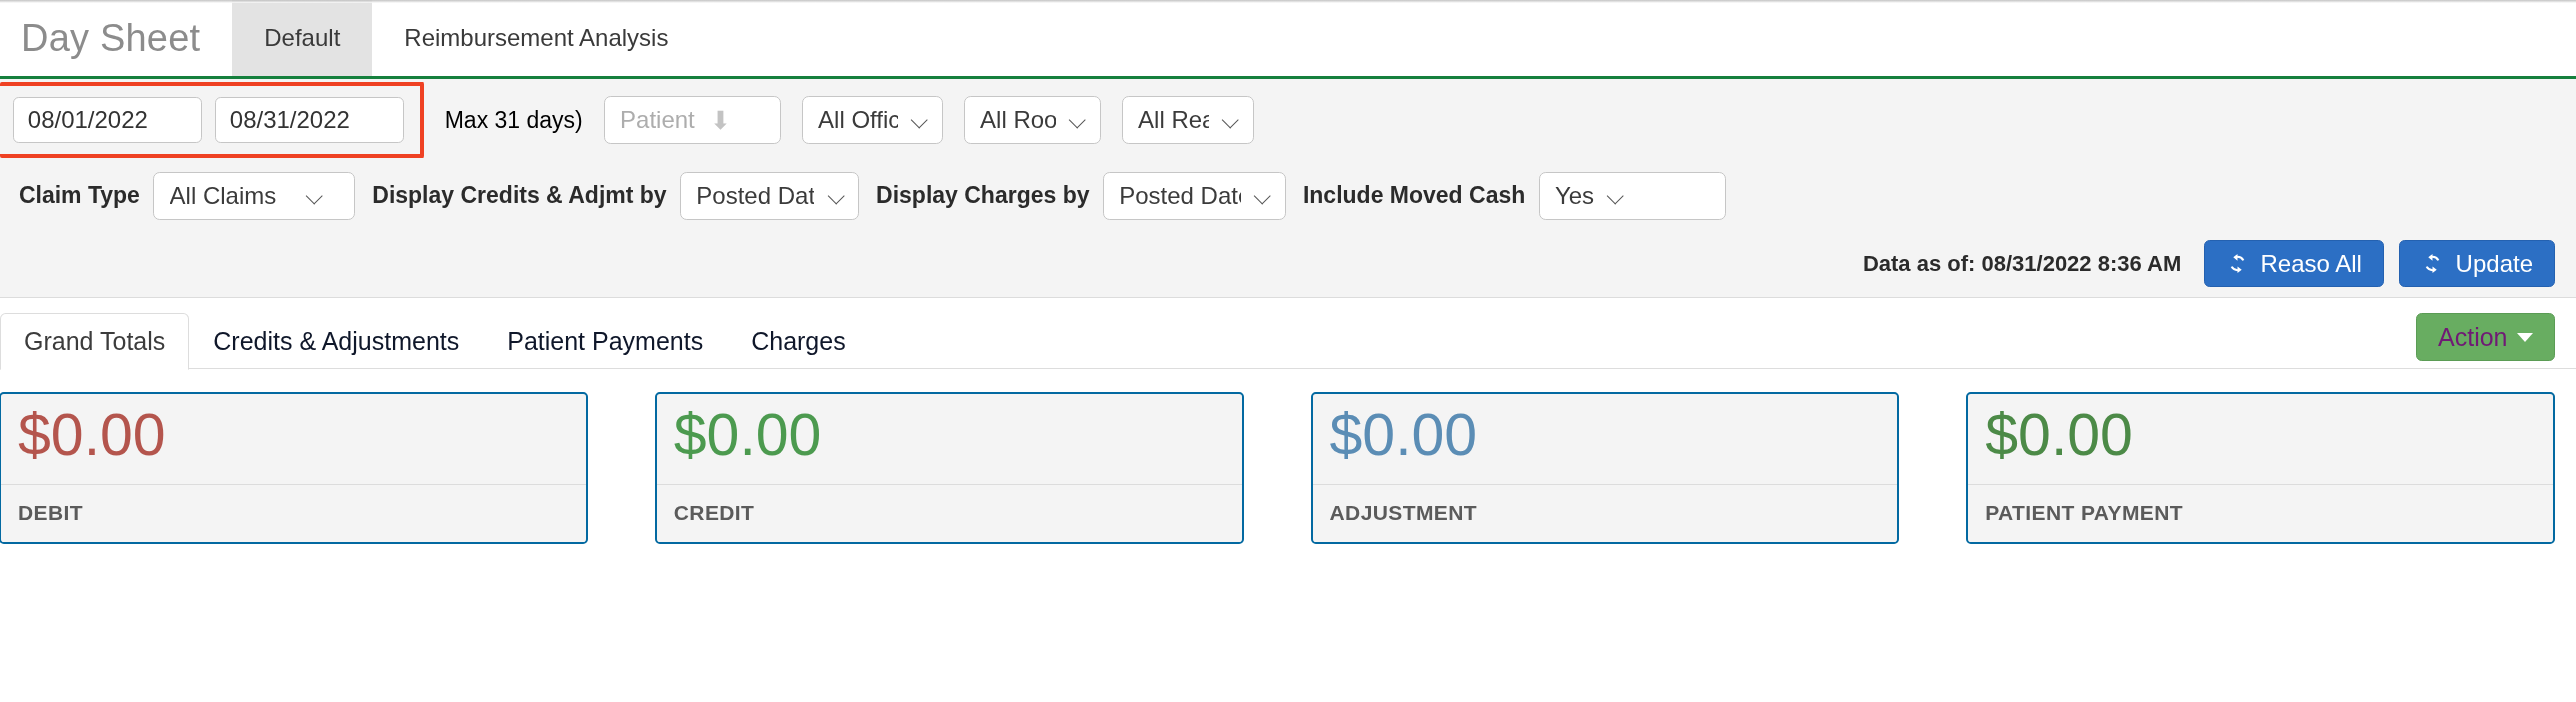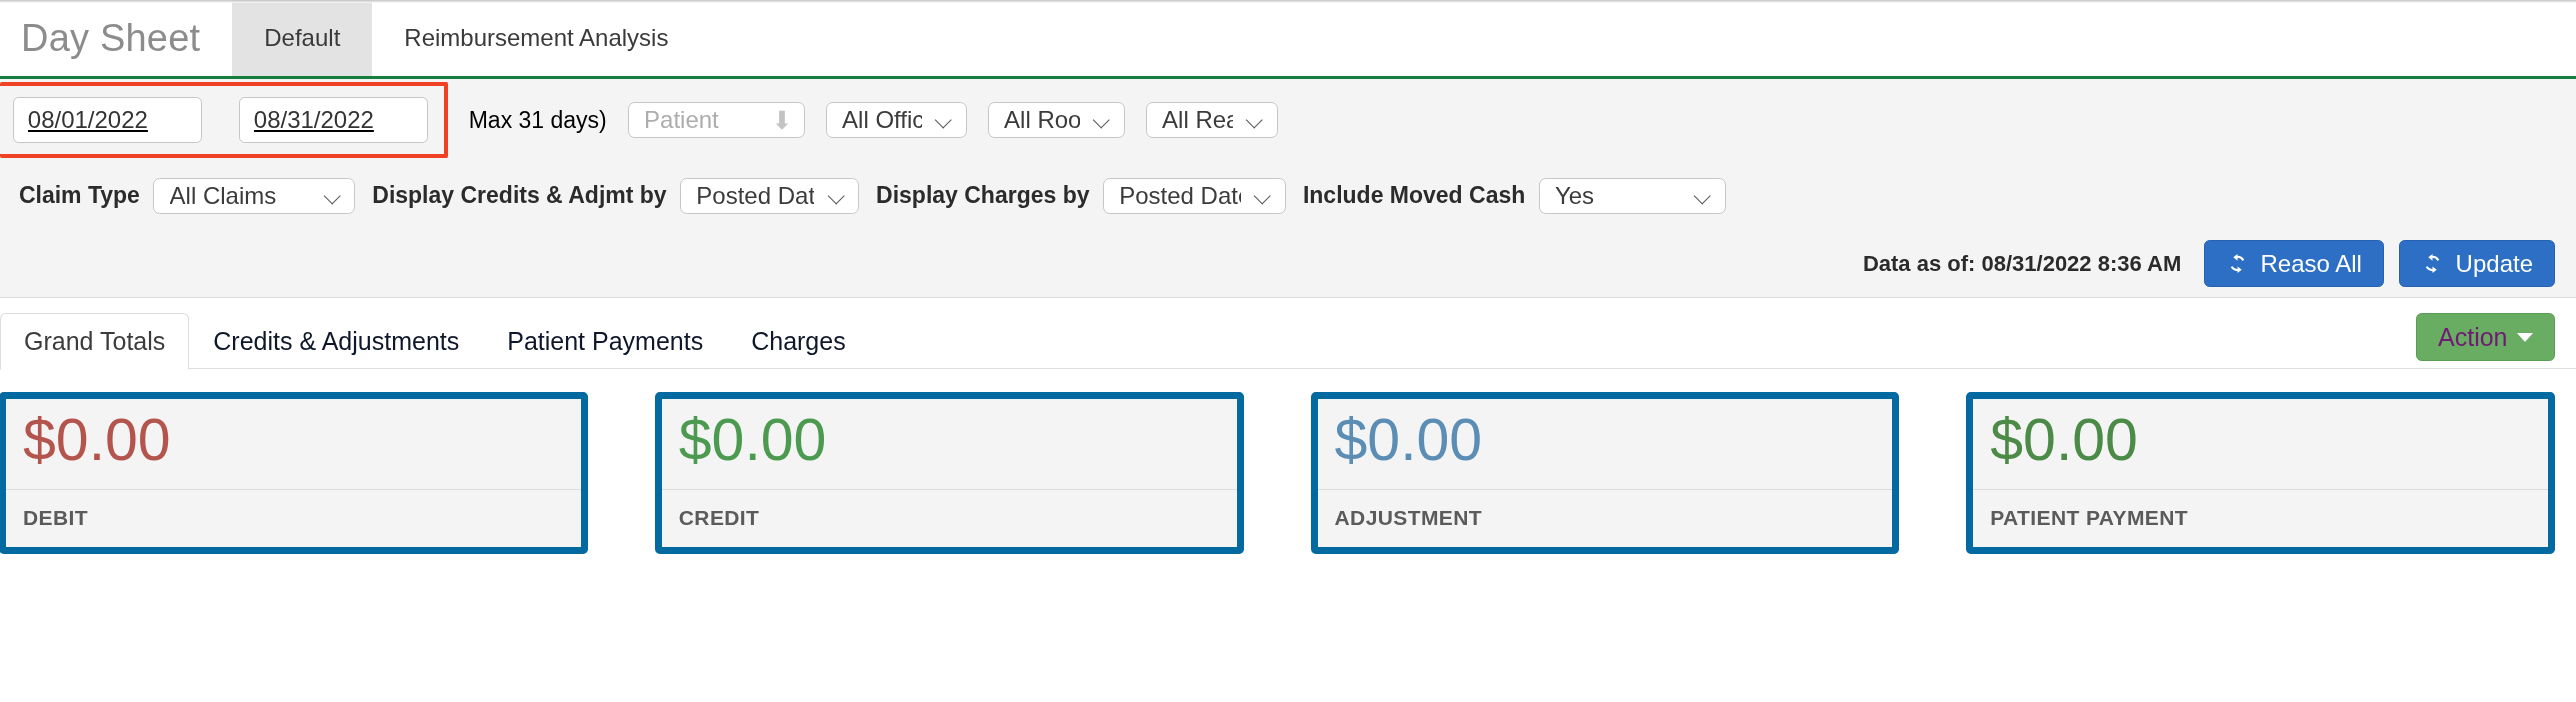--- a/index.html
+++ b/index.html
@@ -66,28 +66,27 @@
   .filter-row-1 {
     display: flex;
     align-items: center;
     height: 82px;
     padding-left: 13.4px;
     gap: 0;
   }
   .date-group {
     display: flex;
     align-items: center;
-    gap: 37px;
+    gap: 13px;
     border: 4.8px solid #ef4123;
     border-left: none;
     border-radius: 1.9px;
     padding: 11.4px 15.3px 11.4px 13.4px;
     margin-left: -13.4px;
     box-sizing: border-box;
-    text-decoration: underline;
   }
   .txt-input {
     box-sizing: border-box;
     height: 46px;
     border: 1px solid #c6c6c6;
     border-radius: 5.7px;
     background: #ffffff;
     font-size: 24px;
     color: #333333;
     padding: 0 13.4px;
@@ -98,28 +97,27 @@
 
   .maxdays {
     font-size: 23px;
     color: #000000;
     margin-left: 21px;
     white-space: nowrap;
   }
 
   .pseudo-select {
     box-sizing: border-box;
-    height: 36px;
+    height: 48px;
     min-width: 114px;
     border: 1px solid #c6c6c6;
     border-radius: 6.7px;
     background: #ffffff;
     display: inline-flex;
     align-items: center;
-    justify-content: space-between;
     padding: 0 11.4px 0 15.3px;
     font-size: 24px;
     color: #3b3b3b;
     white-space: nowrap;
     overflow: hidden;
     margin-left: 21px;
     cursor: pointer;
   }
   .pseudo-select .val {
     overflow: hidden;
@@ -278,21 +276,21 @@
 
   
   .cards {
     display: flex;
     gap: 67px;
     padding: 23px 21px 0 0;
     box-sizing: border-box;
   }
   .card {
     flex: 1 1 0;
-    border: 7px solid #0369a1;
+    border: 2px solid #0369a1;
     border-radius: 4.8px;
     background: #f4f4f4;
     box-sizing: border-box;
     overflow: hidden;
     min-width: 0;
   }
   .card:first-child {
     margin-left: -1px;
   }
   .card-value {

